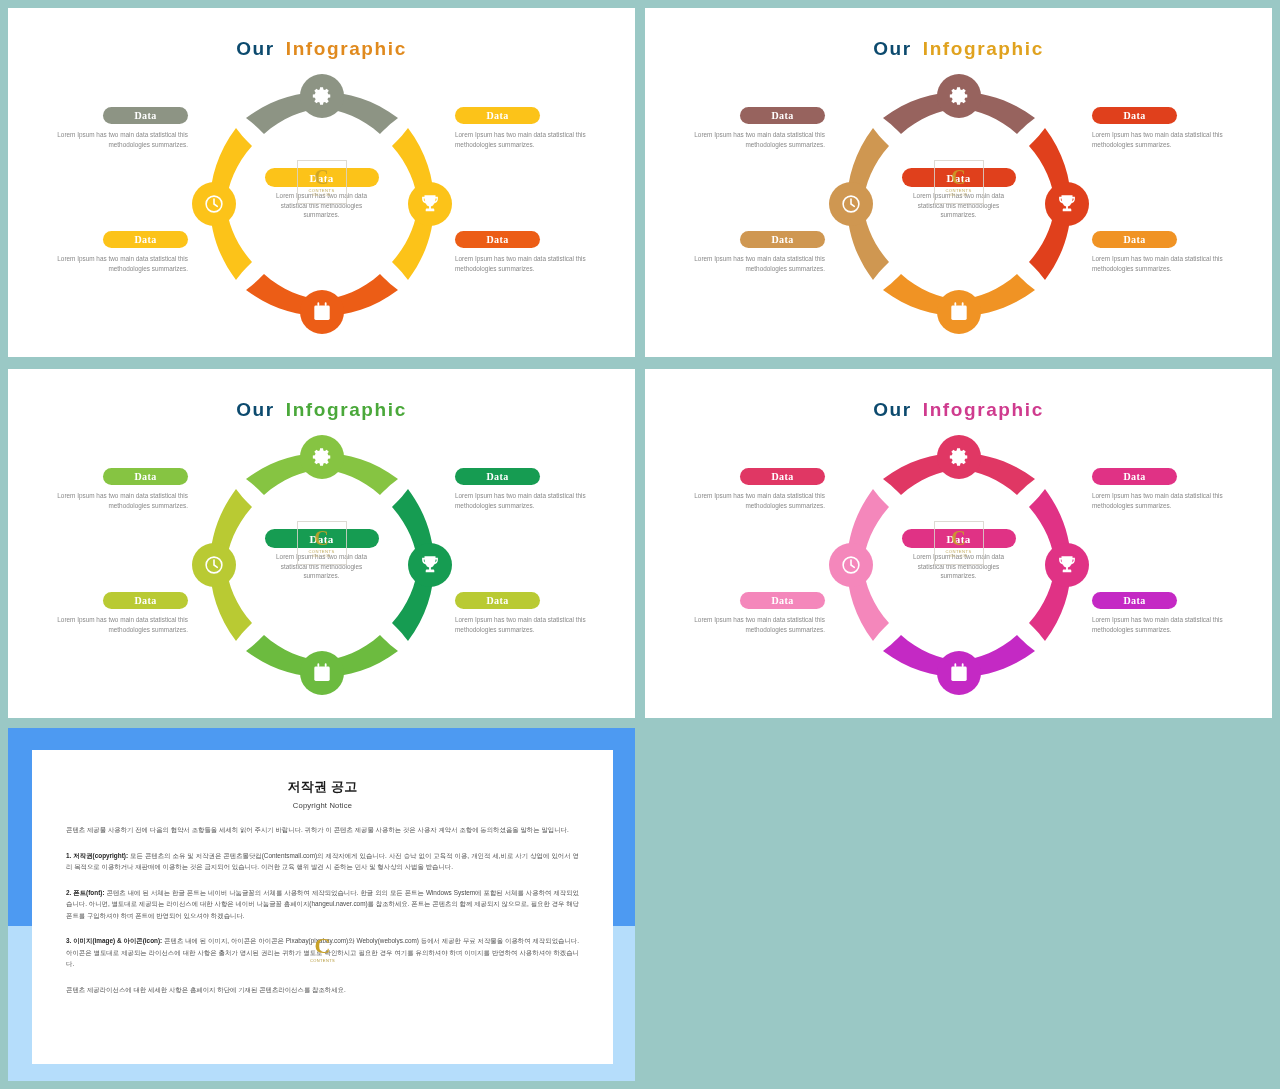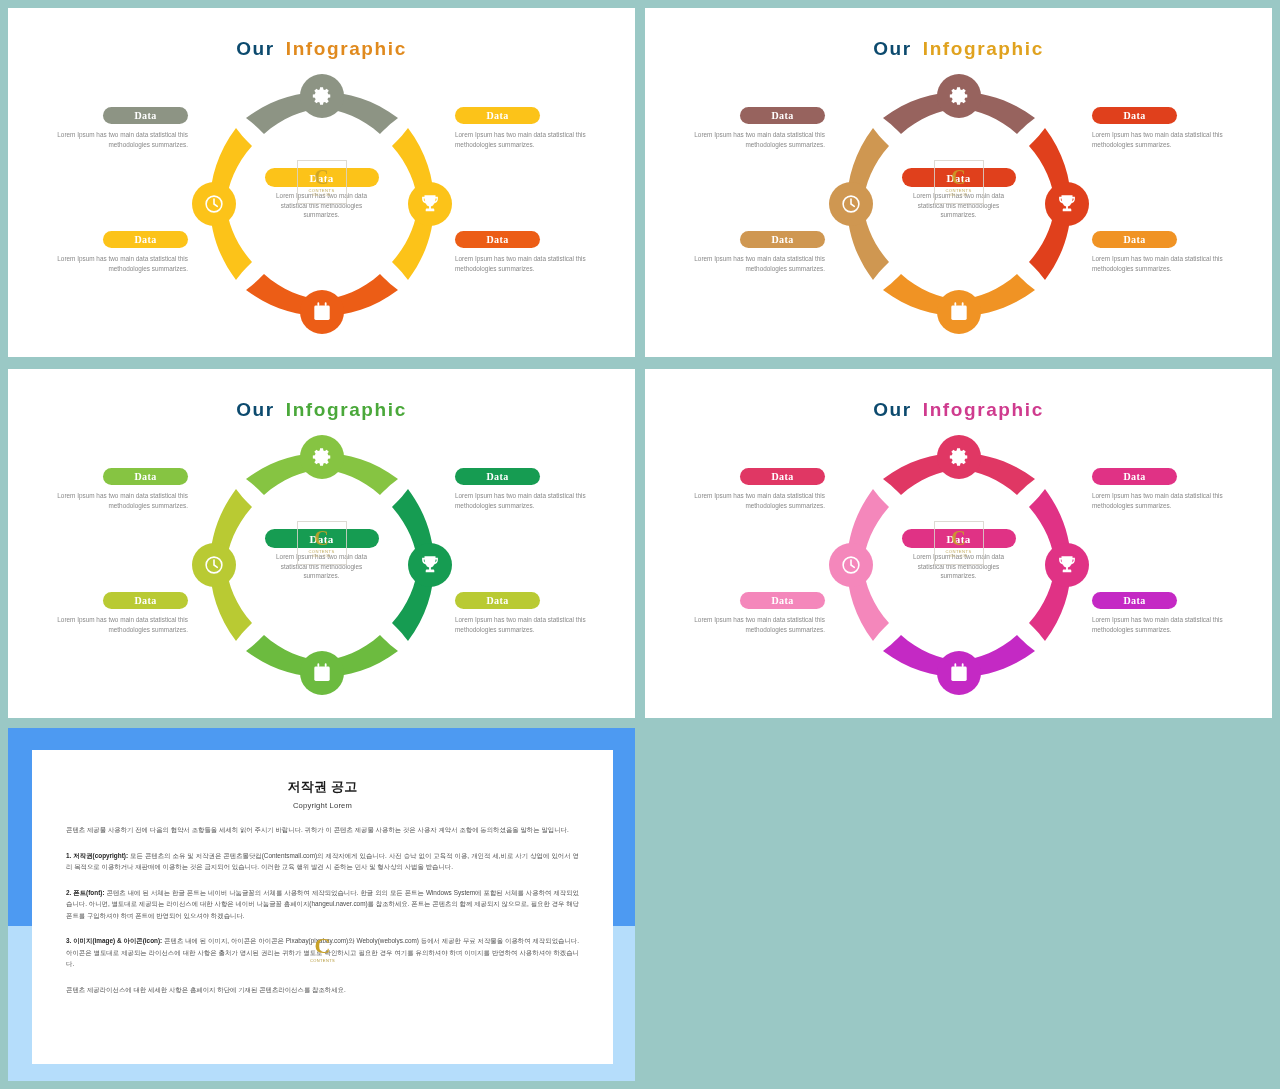--- a/index.html
+++ b/index.html
@@ -504,21 +504,21 @@
           <span>Data</span>
         </div>
       <div class="body">Lorem Ipsum has two main data statistical this methodologies summarizes.</div>
     </div>
   </div>
 
   <div class="copy-outer" style="background: rgb(77, 154, 242);">
     <div class="lower" style="background: rgb(181, 221, 251);"></div>
     <div class="copy-page">
       <div class="copy-title">저작권 공고</div>
-      <div class="copy-sub">Copyright Lorem</div>
+      <div class="copy-sub">Copyright Notice</div>
       <div class="copy-p">콘텐츠 제공물 사용하기 전에 다음의 협약서 조항들을 세세히 읽어 주시기 바랍니다. 귀하가 이 콘텐츠 제공물 사용하는 것은 사용자 계약서 조항에 동의하셨음을 말하는 말입니다.</div>
       <div class="copy-p"><b>1. 저작권(copyright):</b> <span>모든 콘텐츠의 소유 및 저작권은 콘텐츠몰닷컴(Contentsmall.com)의 제작자에게 있습니다. 사전 승낙 없이 교육적 이용, 개인적 세,비로 사기 상업에 있어서 영리 목적으로 이용하거나 재판매에 이용하는 것은 금지되어 있습니다. 이러한 교육 행위 발견 시 준하는 민사 및 형사상의 사법을 받습니다.</span></div>
       <div class="copy-p"><b>2. 폰트(font):</b> <span>콘텐츠 내에 된 서체는 한글 폰트는 네이버 나눔글꼴의 서체를 사용하여 제작되었습니다. 한글 외의 모든 폰트는 Windows System에 포함된 서체를 사용하여 제작되었습니다. 아니면, 별도대로 제공되는 라이선스에 대한 사항은 네이버 나눔글꼴 홈페이지(hangeul.naver.com)를 참조하세요. 폰트는 콘텐츠의 함께 제공되지 않으므로, 필요한 경우 해당 폰트를 구입하셔야 하며 폰트에 반영되어 있으셔야 하겠습니다.</span></div>
       <div class="copy-p"><b>3. 이미지(image) &amp; 아이콘(icon):</b> <span>콘텐츠 내에 된 이미지, 아이콘은 아이콘은 Pixabay(pixabay.com)와 Weboly(webolys.com) 등에서 제공한 무료 저작물을 이용하여 제작되었습니다. 아이콘은 별도대로 제공되는 라이선스에 대한 사항은 출처가 명시된 권리는 귀하가 별도로 확인하시고 필요한 경우 여기를 유의하셔야 하며 이미지를 반영하여 사용하셔야 하겠습니다.</span></div>
       <div class="copy-p">콘텐츠 제공라이선스에 대한 세세한 사항은 홈페이지 하단에 기재된 콘텐츠라이선스를 참조하세요.</div>
       <div class="copy-wm">
         <div class="g">C</div>
         <div class="s1">CONTENTS</div>
       </div>
     </div>

